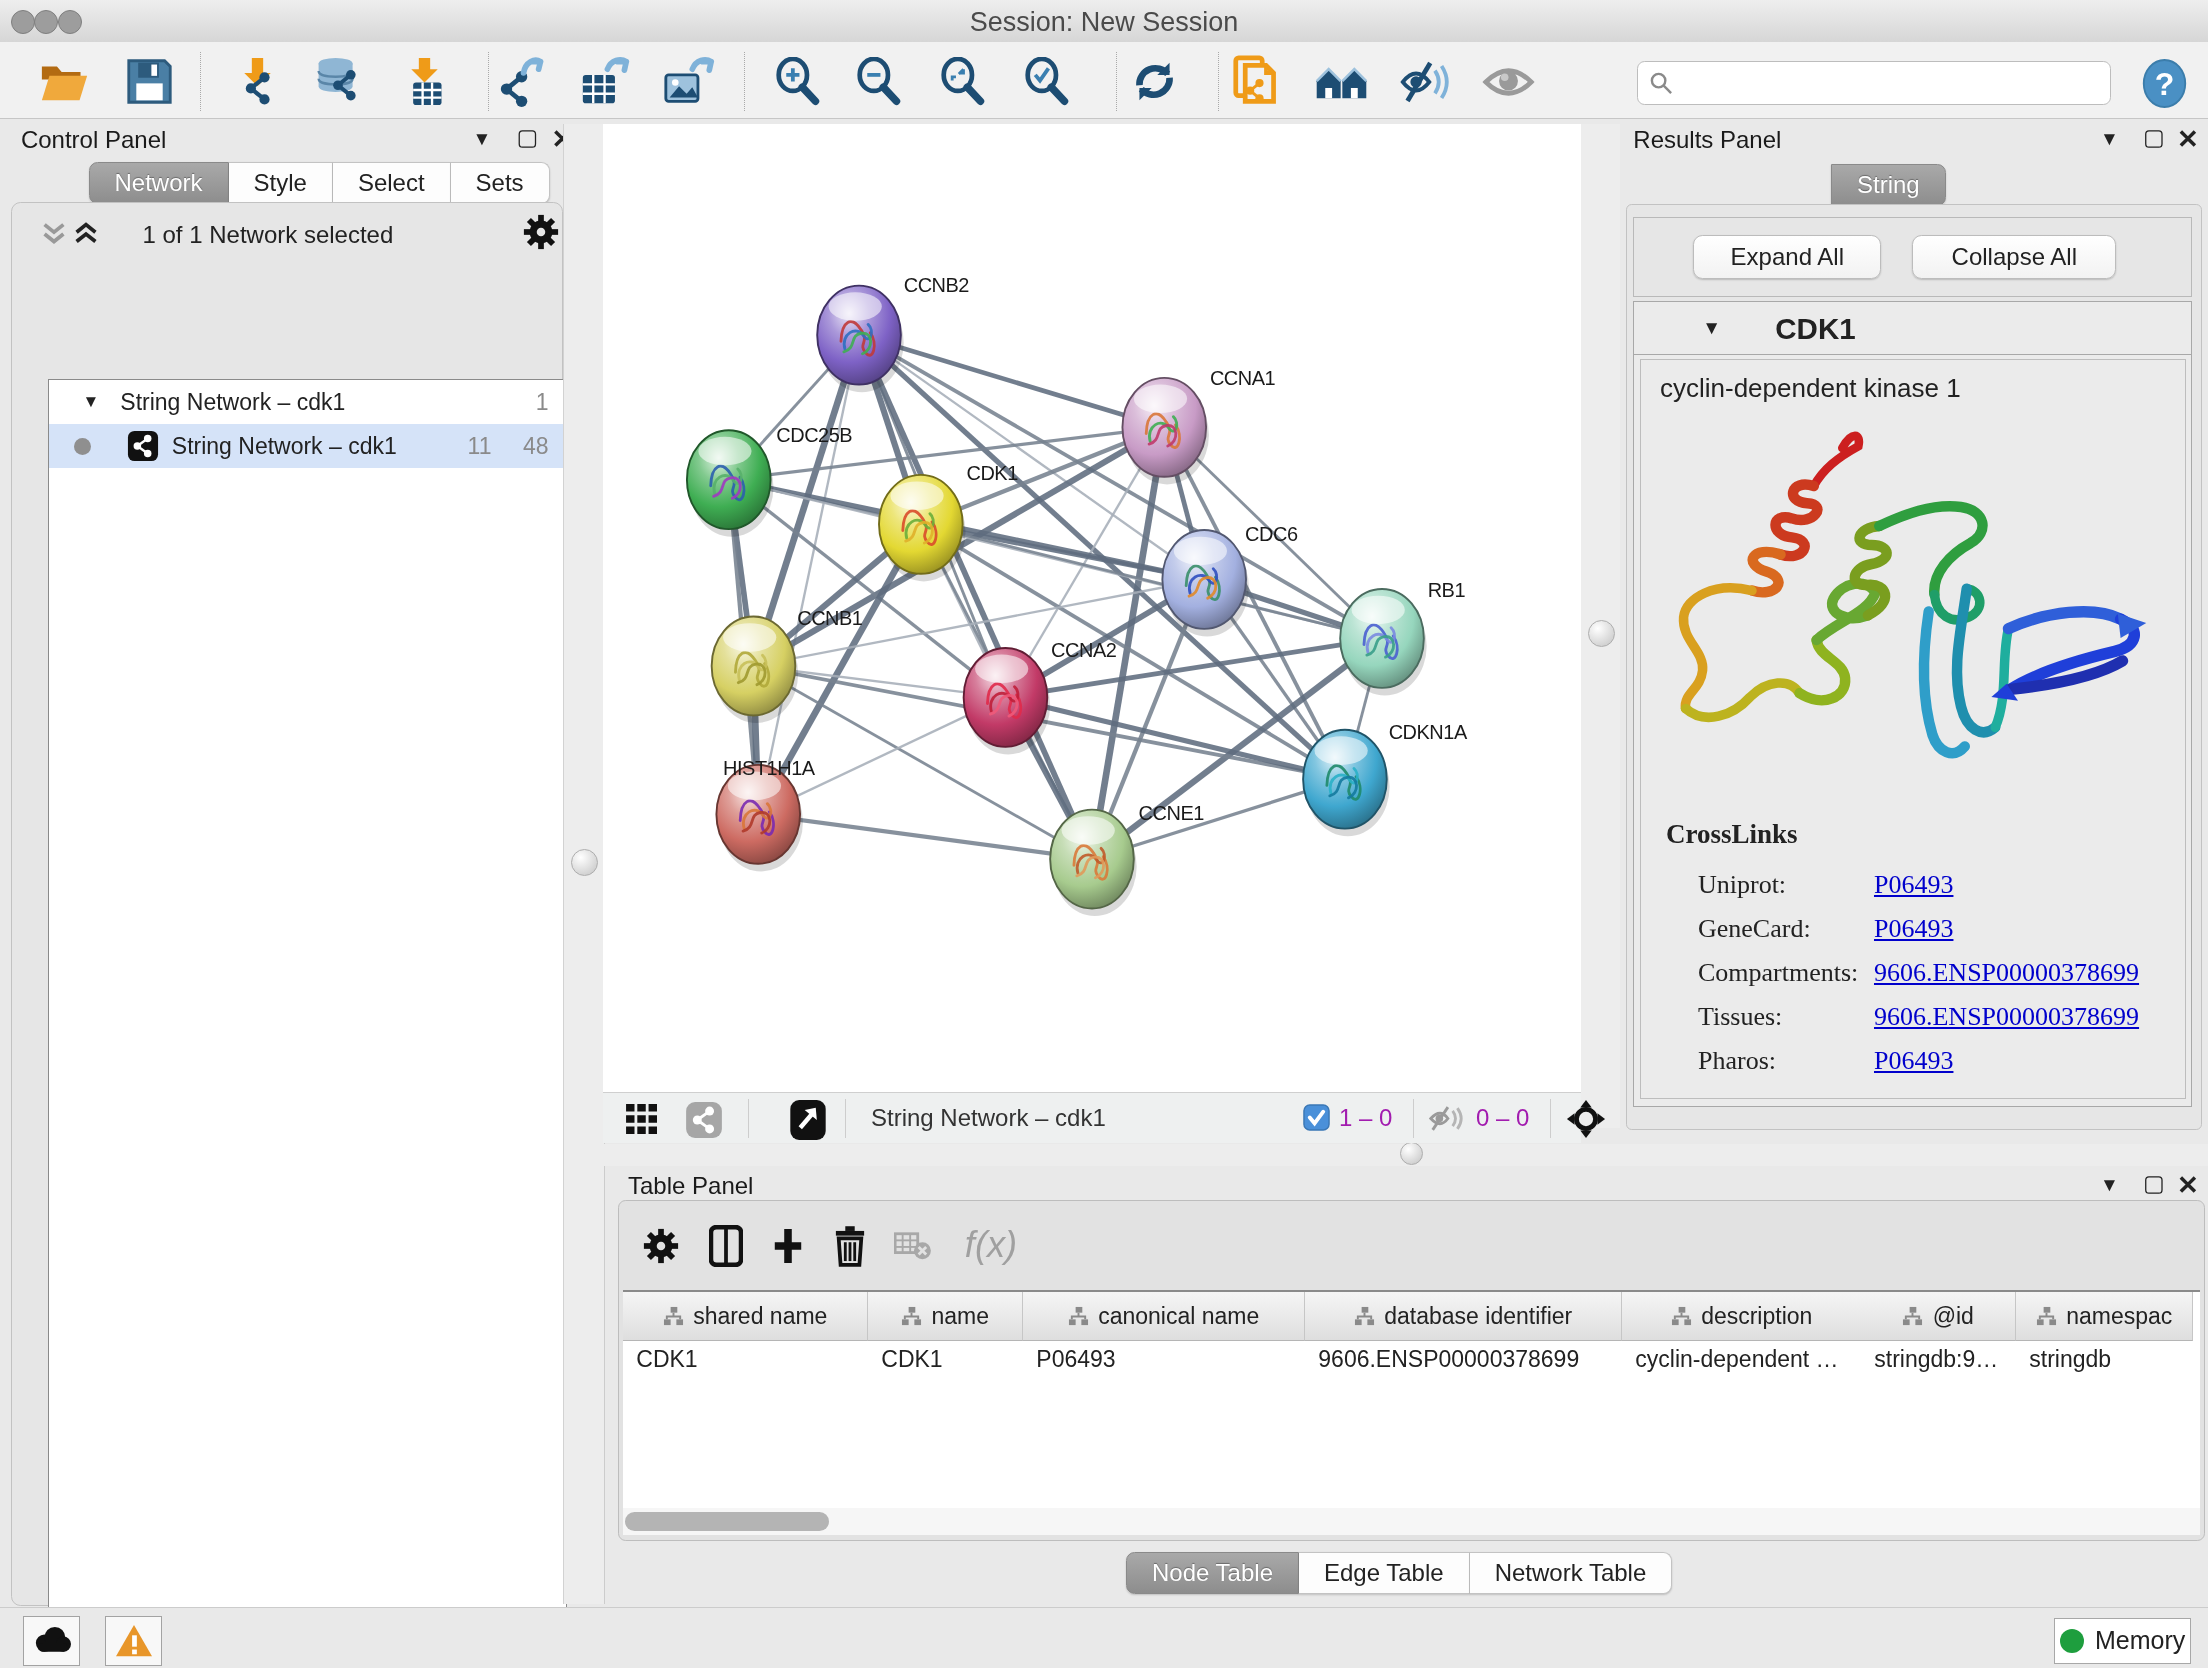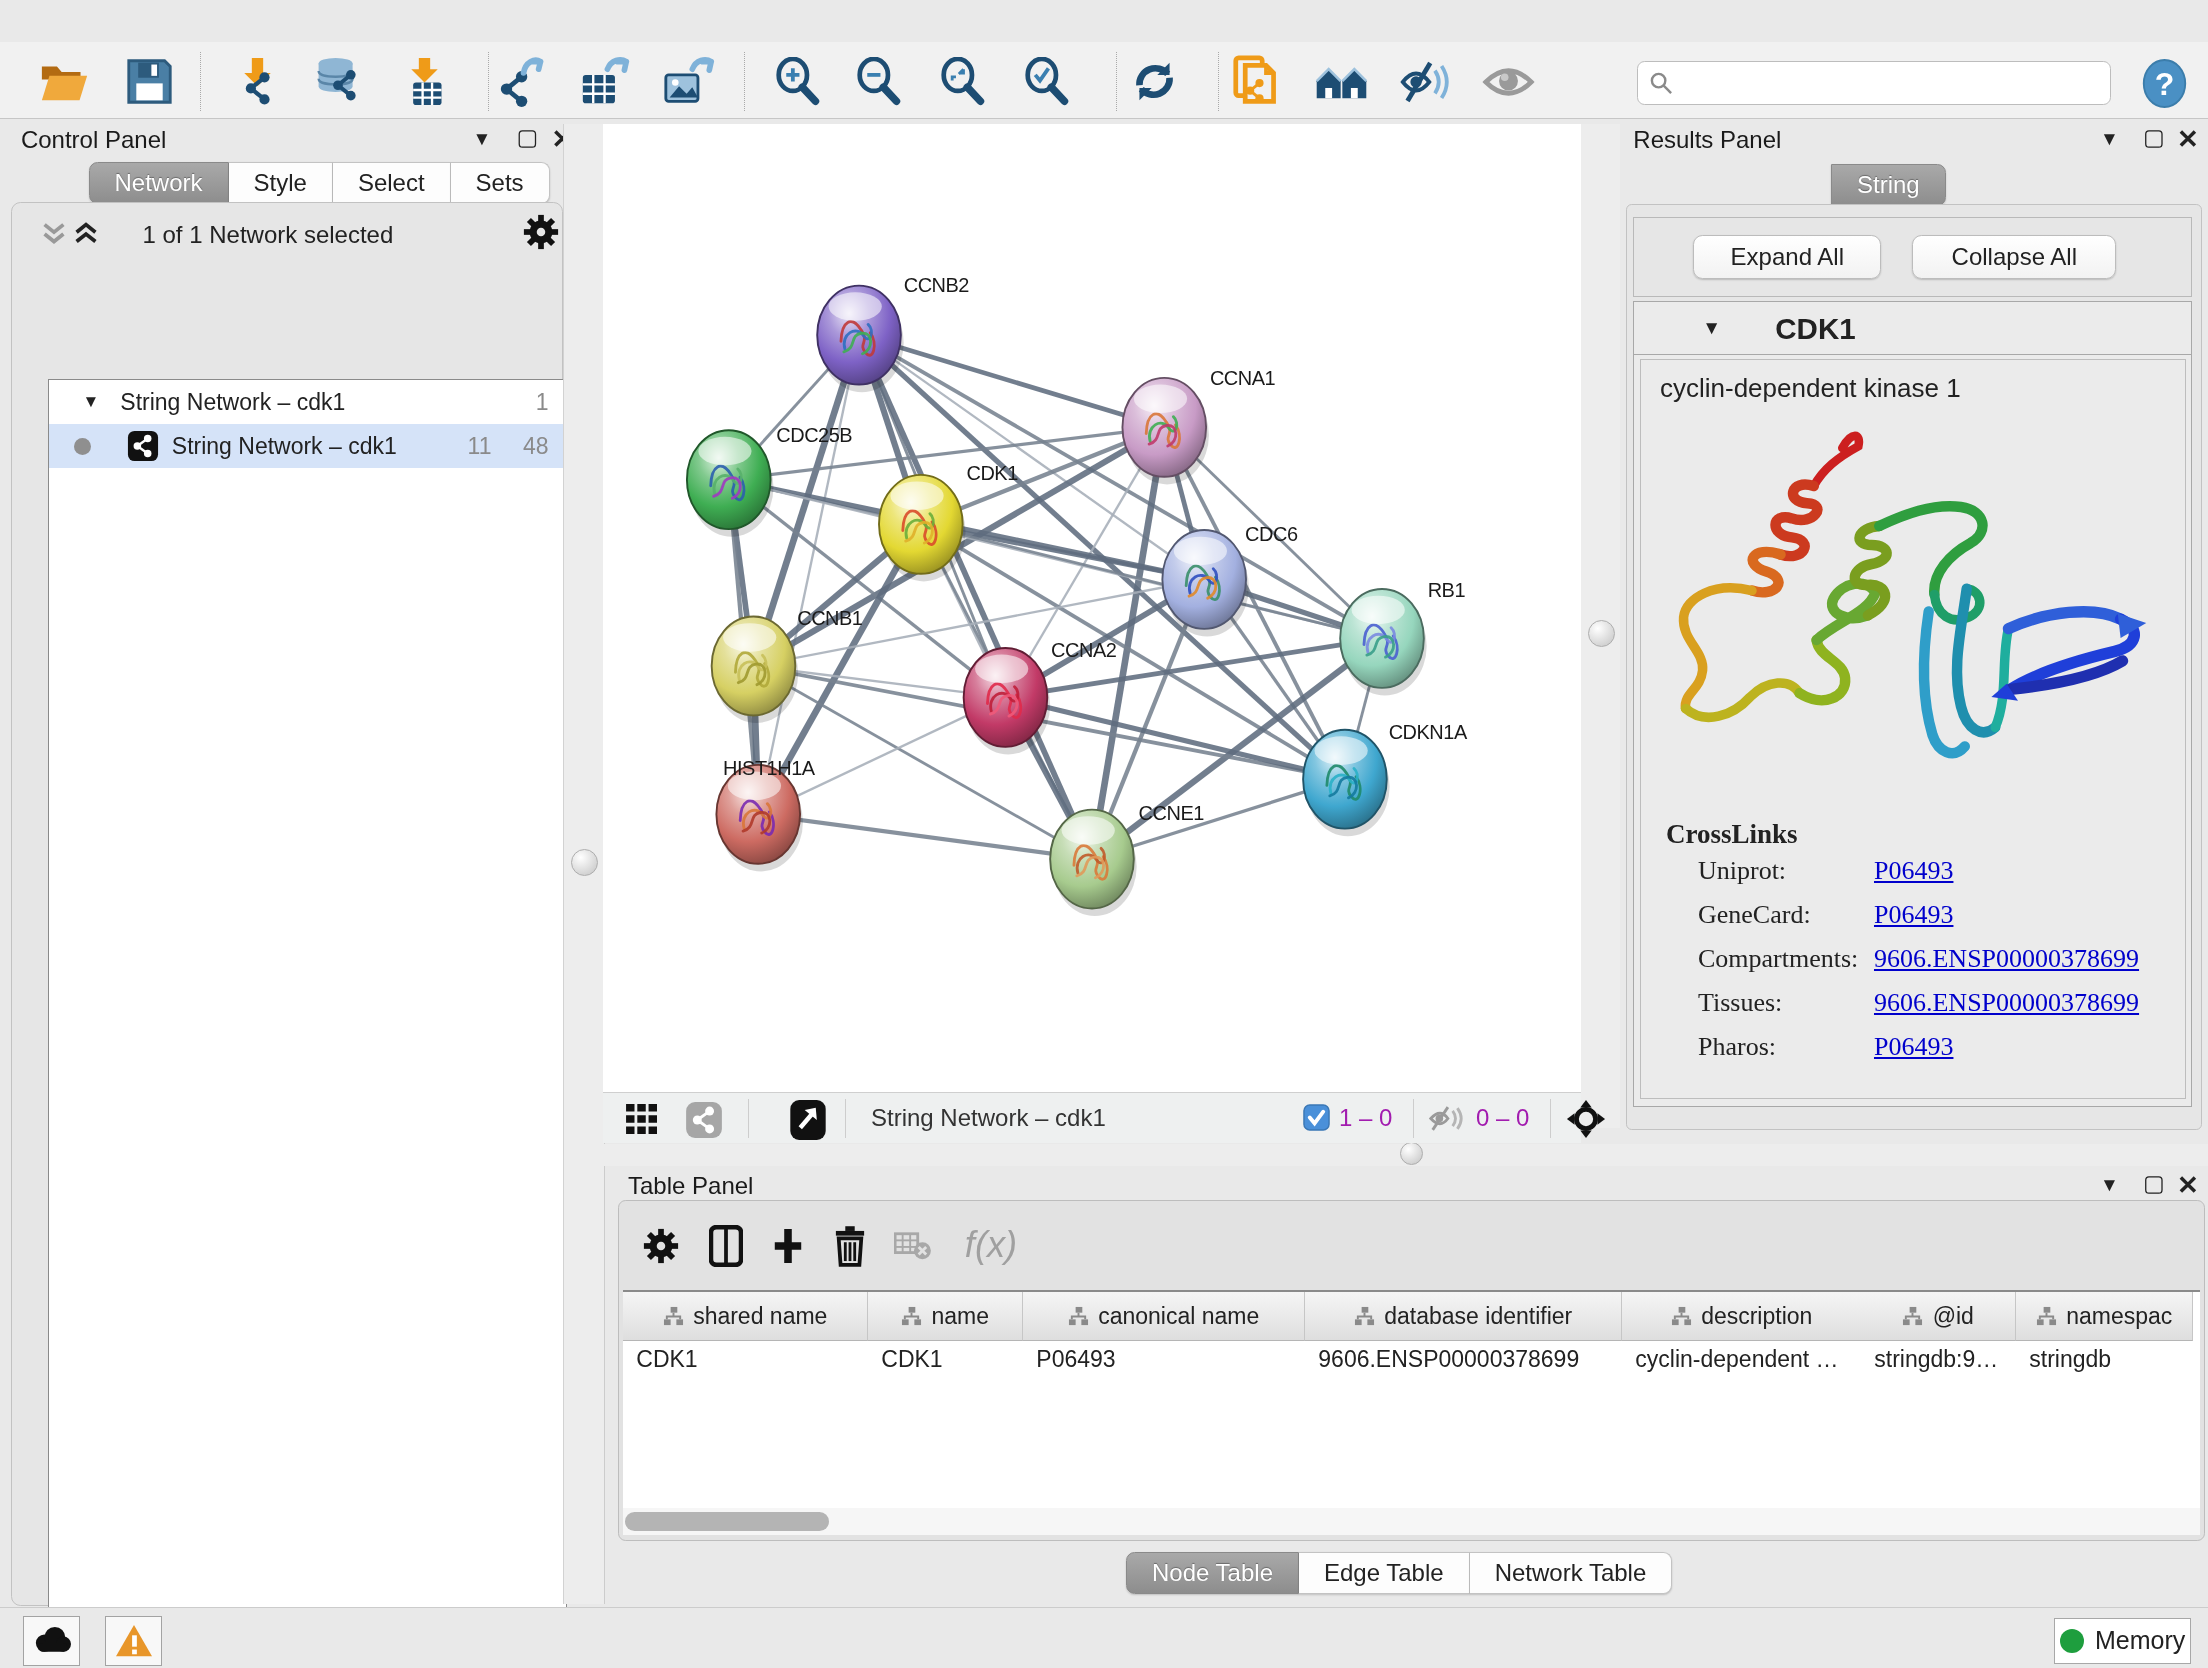--- a/index.html
+++ b/index.html
@@ -52,21 +52,21 @@
   
   .aqua-btn{position:absolute;height:42px;background:linear-gradient(#ffffff,#f2f2f2);
             border:1px solid #bcbcbc;border-radius:9.5px;font-size:24px;text-align:center;
             box-shadow:0 1px 1.9px rgba(0,0,0,.2);display:flex;align-items:center;justify-content:center;}
   #rp-entry-head{position:absolute;left:1633px;top:301px;width:559px;height:53px;
             border:1px solid #a8a8a8;border-bottom:none;background:#ebebeb;}
   #rp-inner{position:absolute;left:1633px;top:354px;width:559px;height:749px;
             border:1px solid #a8a8a8;background:#ebebeb;}
   #rp-inner2{position:absolute;left:5.7px;top:3.8px;width:544px;height:738px;border:1px solid #bdbdbd;}
   .serif{font-family:"Liberation Serif",serif;}
-  .xl-row{display:flex;font-size:26px;height:44px;align-items:flex-start;}
+  .xl-row{display:flex;font-size:26px;height:44px;align-items:flex-end;}
   .xl-label{width:176px;padding-left:57px;}
   .xl-val a{color:#0000cc;text-decoration:underline;}
   
   #tp-box{position:absolute;left:618px;top:1200px;width:1585px;height:339px;background:#e2e2e2;
           border:1px solid #bdbdbd;border-radius:7.6px;}
   #tbl{position:absolute;left:623px;top:1290px;width:1577px;height:219px;background:#fff;
        border-top:2.9px solid #8a8a8a;}
   .th{position:absolute;top:0;height:48px;background:linear-gradient(#f5f5f5,#dedede);
       border-right:1px solid #c6c6c6;border-bottom:1px solid #b5b5b5;display:flex;
       align-items:center;justify-content:center;font-size:23px;gap:9.5px;}
@@ -81,20 +81,26 @@
   #memory-btn{position:absolute;right:17px;top:9.5px;width:135px;height:44px;background:#ffffff;
           border:1.9px solid #a8a8a8;display:flex;align-items:center;justify-content:center;gap:11.4px;font-size:25px;}
   .closex{font-weight:bold;font-size:26px;}
   svg text{font-family:"Liberation Sans",sans-serif;}
 </style>
 </head>
 <body>
 
 <div id="app">
 
+  <div class="abs" id="titlebar">
+    <div class="tlight" style="left:10.5px"></div>
+    <div class="tlight" style="left:34px"></div>
+    <div class="tlight" style="left:58px"></div>
+    <div id="win-title">Session: New Session</div>
+  </div>
 
   <div class="abs" id="toolbar">
     <div id="tb-icons">
         <div class="tb-ico" style="left: 38px;">
           <svg width="53" height="49" viewBox="0 0 56 52">
             <path d="M4 10 h16 l5 6 h20 v8 h-41 z" fill="#b36b12"></path>
             <path d="M4 46 L12 20 H52 L44 46 Z" fill="#f0a93c"></path>
           </svg>
         </div>
         <div class="tb-ico" style="left: 123px;">

